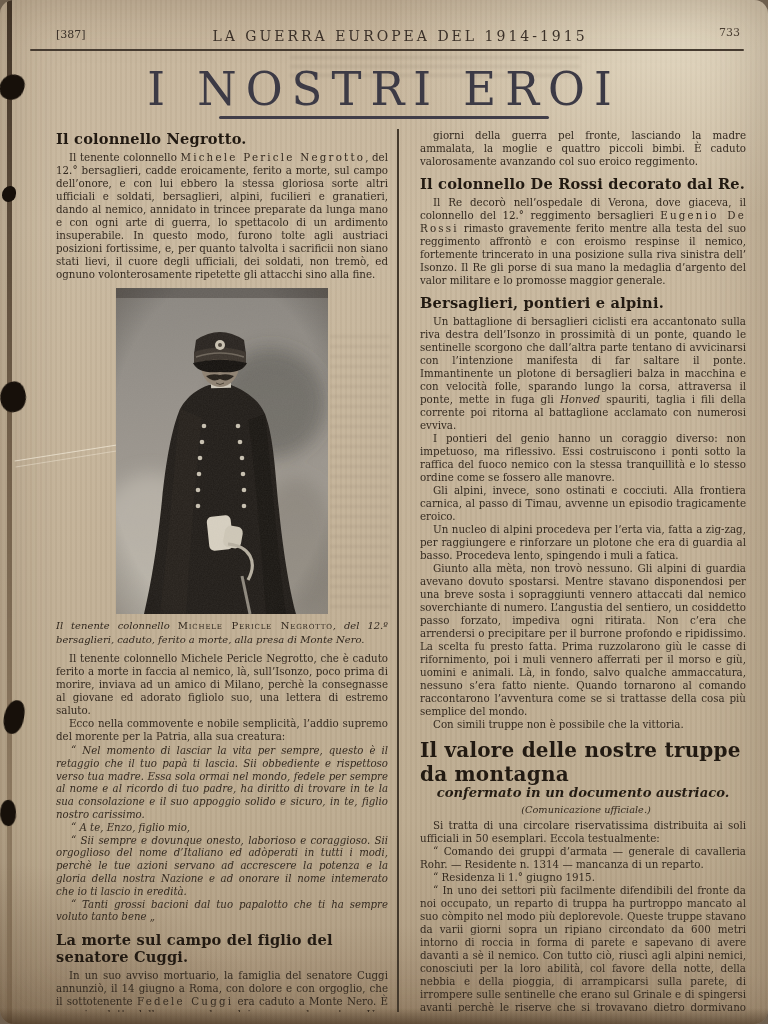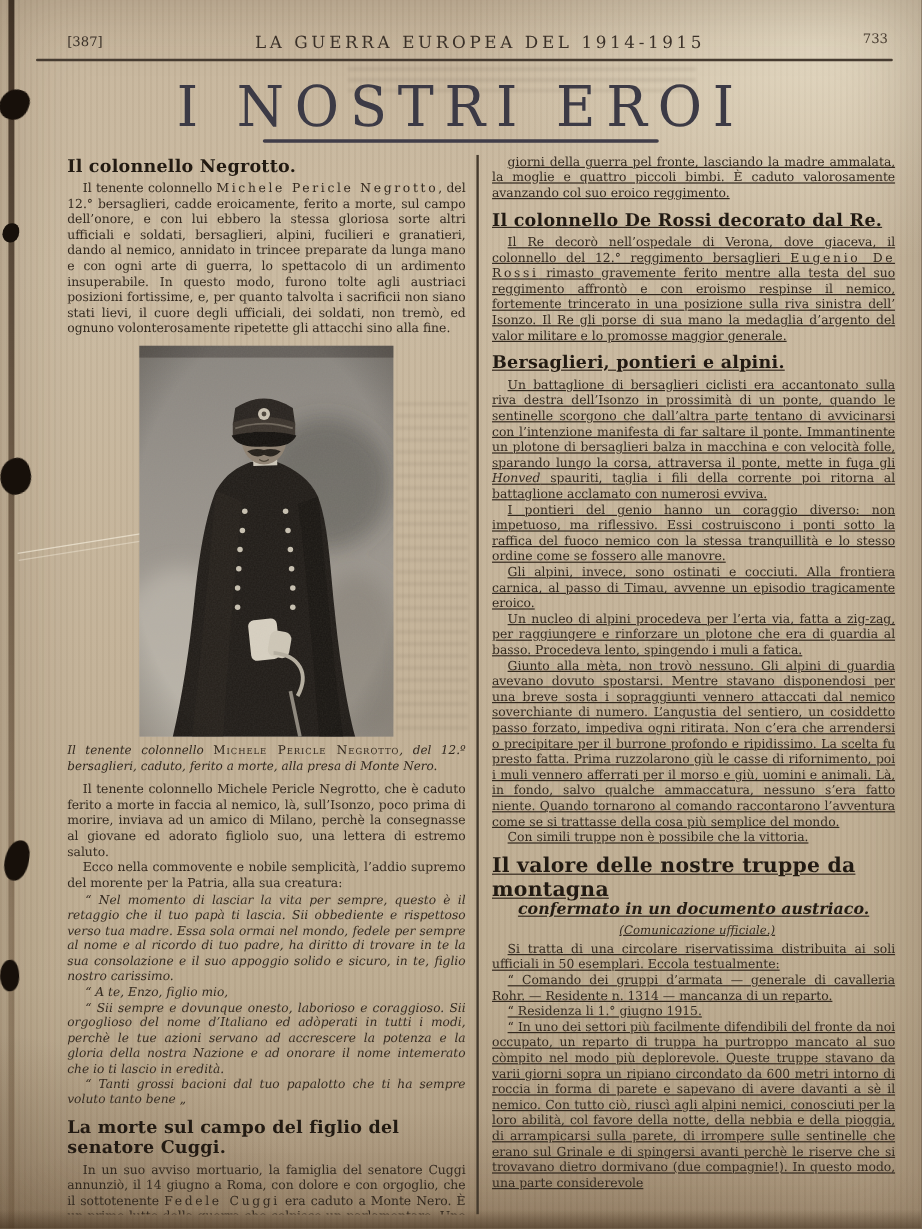--- a/index.html
+++ b/index.html
@@ -6,20 +6,21 @@
   .page{
     position:relative;width:768px;height:1024px;overflow:hidden;
     font-family:"DejaVu Serif", serif;color:#33291f;
     background:
       radial-gradient(ellipse 420px 260px at 88% 4%, rgba(255,250,230,0.45), transparent 70%),
       radial-gradient(ellipse 500px 300px at -5% 103%, rgba(55,35,15,0.30), transparent 65%),
       radial-gradient(ellipse 700px 200px at 50% 104%, rgba(70,45,20,0.25), transparent 70%),
       repeating-linear-gradient(90deg, rgba(90,70,45,0.04) 0 2px, rgba(255,245,225,0.03) 2px 5px),
       linear-gradient(180deg,#c6b59c 0%,#c9b9a0 22%,#c2b197 55%,#bcab90 80%,#a8947a 100%);
     box-shadow:inset 0 0 60px rgba(60,40,20,0.25);
+    border-radius:14px;
   }
   
   .binding{position:absolute;left:7px;top:0;bottom:0;width:5px;
     background:linear-gradient(180deg,rgba(35,22,12,.8) 0%,rgba(60,40,22,.55) 45%,rgba(80,58,36,.40) 75%,rgba(95,72,48,.30) 100%);
     filter:blur(.5px);}
   .hole{position:absolute;background:#17100a;border-radius:60% 40% 55% 45%;filter:blur(.4px);}
   .hole.h1{left:0;top:74px;width:24px;height:26px;transform:rotate(18deg);}
   .hole.h2{left:2px;top:186px;width:14px;height:16px;}
   .hole.h3{left:0;top:382px;width:26px;height:30px;transform:rotate(-14deg);}
   .hole.h4{left:4px;top:700px;width:20px;height:34px;transform:rotate(8deg);}
@@ -37,39 +38,39 @@
     background:repeating-linear-gradient(180deg,#2a2018 0 3px,transparent 3px 9px);}
 
   
   .masthead{position:absolute;top:62px;left:0;right:0;text-align:center;}
   .masthead .title{font-size:45px;letter-spacing:9px;color:#3c3a45;transform:scaleY(1.04);display:inline-block;}
   .masthead .title-rule{width:330px;height:3px;background:#403d48;margin:1px auto 0;border-radius:2px;}
 
   
   .cols{position:absolute;top:129px;left:56px;right:22px;bottom:12px;display:flex;overflow:hidden;}
   .col-left{width:341px;flex:0 0 341px;padding-right:9px;box-sizing:border-box;}
-  .col-right{flex:1;border-left:2px solid #453a2d;padding-left:11px;box-sizing:border-box;text-decoration:underline;}
+  .col-right{flex:1;border-left:2px solid #453a2d;padding-left:21px;box-sizing:border-box;}
   p{margin:0;text-indent:13px;text-align:justify;font-size:10.3px;line-height:13.0px;color:#342a20;}
   h2{margin:7px 0 4px;font-size:14.6px;letter-spacing:.2px;color:#221a12;font-weight:bold;}
   h2.first{margin-top:1px;}
   .spaced{letter-spacing:2.2px;}
   .italic{font-style:italic;}
 
   
   .photo-wrap{width:212px;margin:7px auto 5px;position:relative;}
   .photo-wrap svg{display:block;}
   .caption{font-style:italic;font-size:10px;line-height:13.5px;text-align:justify;margin:2px 0 6px;color:#30271e;}
   .caption .cap-name{font-style:normal;font-variant:small-caps;letter-spacing:.8px;}
 
   .letter{margin-top:2px;}
   .letter p{font-style:italic;font-size:10.2px;line-height:12.8px;text-indent:15px;}
 
   .subhead{margin:-2px 0 3px;text-align:center;font-size:13.2px;font-weight:bold;font-style:italic;color:#241c13;}
   .note{font-style:italic;font-size:9.8px;margin:1px 0 3px;text-indent:6px;text-align:center;}
-  h2.mont{margin-bottom:1px;font-size:17px;}
+  h2.mont{margin-bottom:1px;font-size:20px;}
 
   .bottom-shade{position:absolute;left:0;right:0;bottom:0;height:16px;
     background:linear-gradient(180deg,transparent,rgba(45,28,12,.45));}
   .ghost-right{position:absolute;left:330px;top:335px;width:60px;height:280px;opacity:.05;filter:blur(1px);
     background:repeating-linear-gradient(180deg,#241b12 0 3px,transparent 3px 10px);}
 </style>
 </head>
 <body>
 
 <div class="page">

